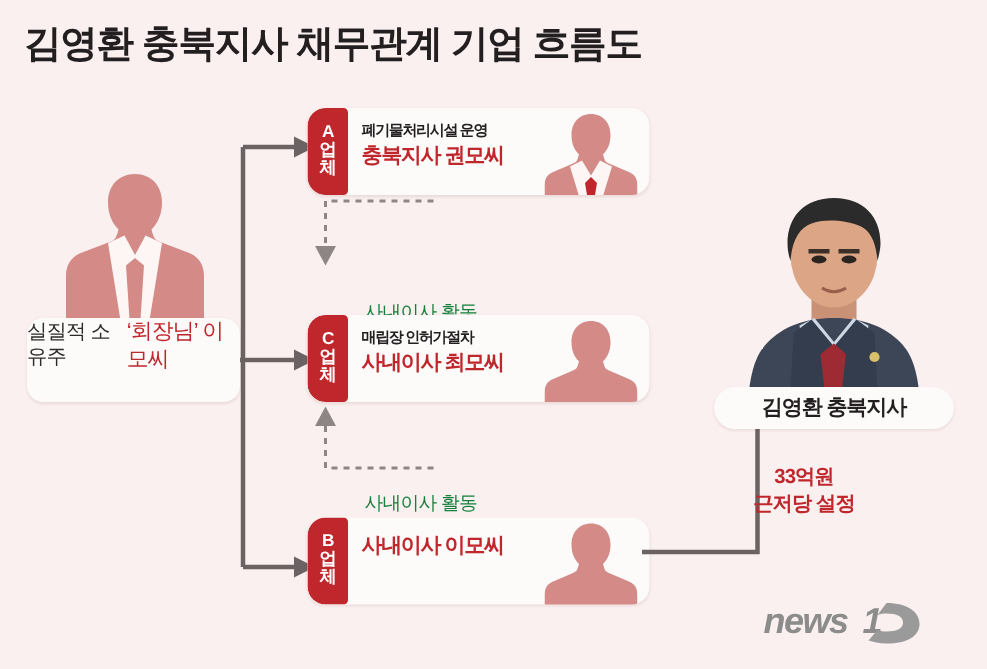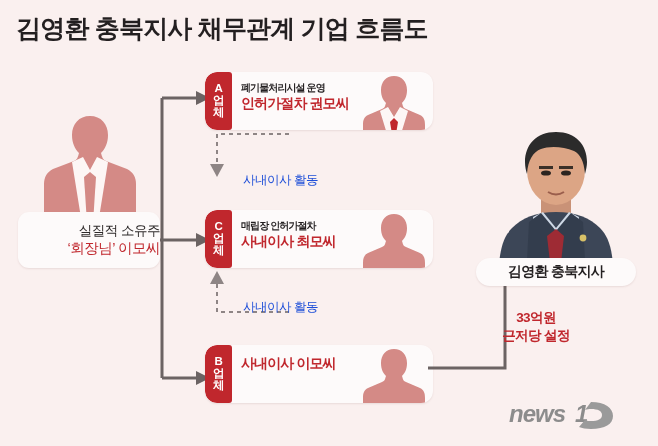--- a/index.html
+++ b/index.html
@@ -20,21 +20,21 @@
     letter-spacing:-0.8px;white-space:nowrap;
   }
 
   
   .owner-wrap{position:absolute;left:18px;top:112px;width:142px;height:160px;}
   .owner-avatar{position:absolute;left:26px;top:0;width:92px;height:112px;}
   .owner-box{
     position:absolute;left:0;top:100px;width:142px;height:56px;
     background:#fdfafa;border-radius:11px;
     box-shadow:0 1px 2px rgba(120,80,80,.13);
-    display:flex;flex-direction:column;align-items:flex-end;justify-content:center;
+    display:flex;flex-direction:row;align-items:flex-start;justify-content:center;
     line-height:1.28;
   }
   .owner-l1{font-size:13.5px;color:#2e2a2a;letter-spacing:-0.5px;}
   .owner-l2{font-size:14.5px;color:#c0272d;font-weight:normal;letter-spacing:-0.5px;}
 
   
   .card{
     position:absolute;left:205px;width:228px;height:58px;
     background:#fdfafa;border-radius:12px;
     box-shadow:0 1px 2px rgba(120,80,80,.13);
@@ -58,22 +58,23 @@
   .card-avatar{position:absolute;right:8px;bottom:-4px;width:62px;height:60px;}
 
   
   .conn{position:absolute;left:118px;top:60px;}
 
   
   .dash{position:absolute;left:205px;}
   .dash-a{top:130px;}
   .dash-b{top:268px;}
   .dash-label{
-    position:absolute;font-size:12.5px;color:#1d4ed8;letter-spacing:-0.5px;
+    position:absolute;font-size:12.5px;color:#15803d;letter-spacing:-0.5px;
     white-space:nowrap;
+    margin-top:28px;
   }
   .dash-label-a{left:243px;top:172px;}
   .dash-label-b{left:243px;top:299px;}
 
   
   .rarrow{position:absolute;left:428px;top:180px;}
   .rlabel{
     position:absolute;left:476px;top:309px;width:120px;text-align:center;
     font-size:13.5px;font-weight:bold;color:#c0272d;letter-spacing:-0.6px;
     line-height:1.3;
@@ -128,21 +129,21 @@
   </div>
 
   <div class="card card-a">
     <div class="tab">
       <span>A</span>
       <span>업</span>
       <span>체</span>
     </div>
     <div class="card-text">
       <div class="ct-l1">폐기물처리시설 운영</div>
-      <div class="ct-l2">인허가절차 권모씨</div>
+      <div class="ct-l2">충북지사 권모씨</div>
     </div>
     <svg class="card-avatar" viewBox="0 0 62 60">
       <path d="M31 2c-8 0-13 6-13 14 0 6 2 10 5 13 -1 3 -1 5 -4 6 l-14 6c-4 2 -5 5 -5 10 v9 h62 v-9 c0-5 -1-8 -5-10 l-14-6c-3-1 -3-3 -4-6 3-3 5-7 5-13 0-8 -5-14 -13-14z" fill="#d48a86"></path>
       <path d="M25 33 l6 10 6-10 8 4 -7 23 h-14 l-7-23z" fill="#fdf6f5"></path>
       <path d="M31 44 l4 4 -2 12 h-4 l-2-12z" fill="#c0272d"></path>
     </svg>
   </div>
 
   <svg class="dash dash-a" width="120" height="52">
     <path d="M84,4 L12,4 L12,34" stroke="#8e8585" stroke-width="2" stroke-dasharray="4,4" fill="none"></path>

